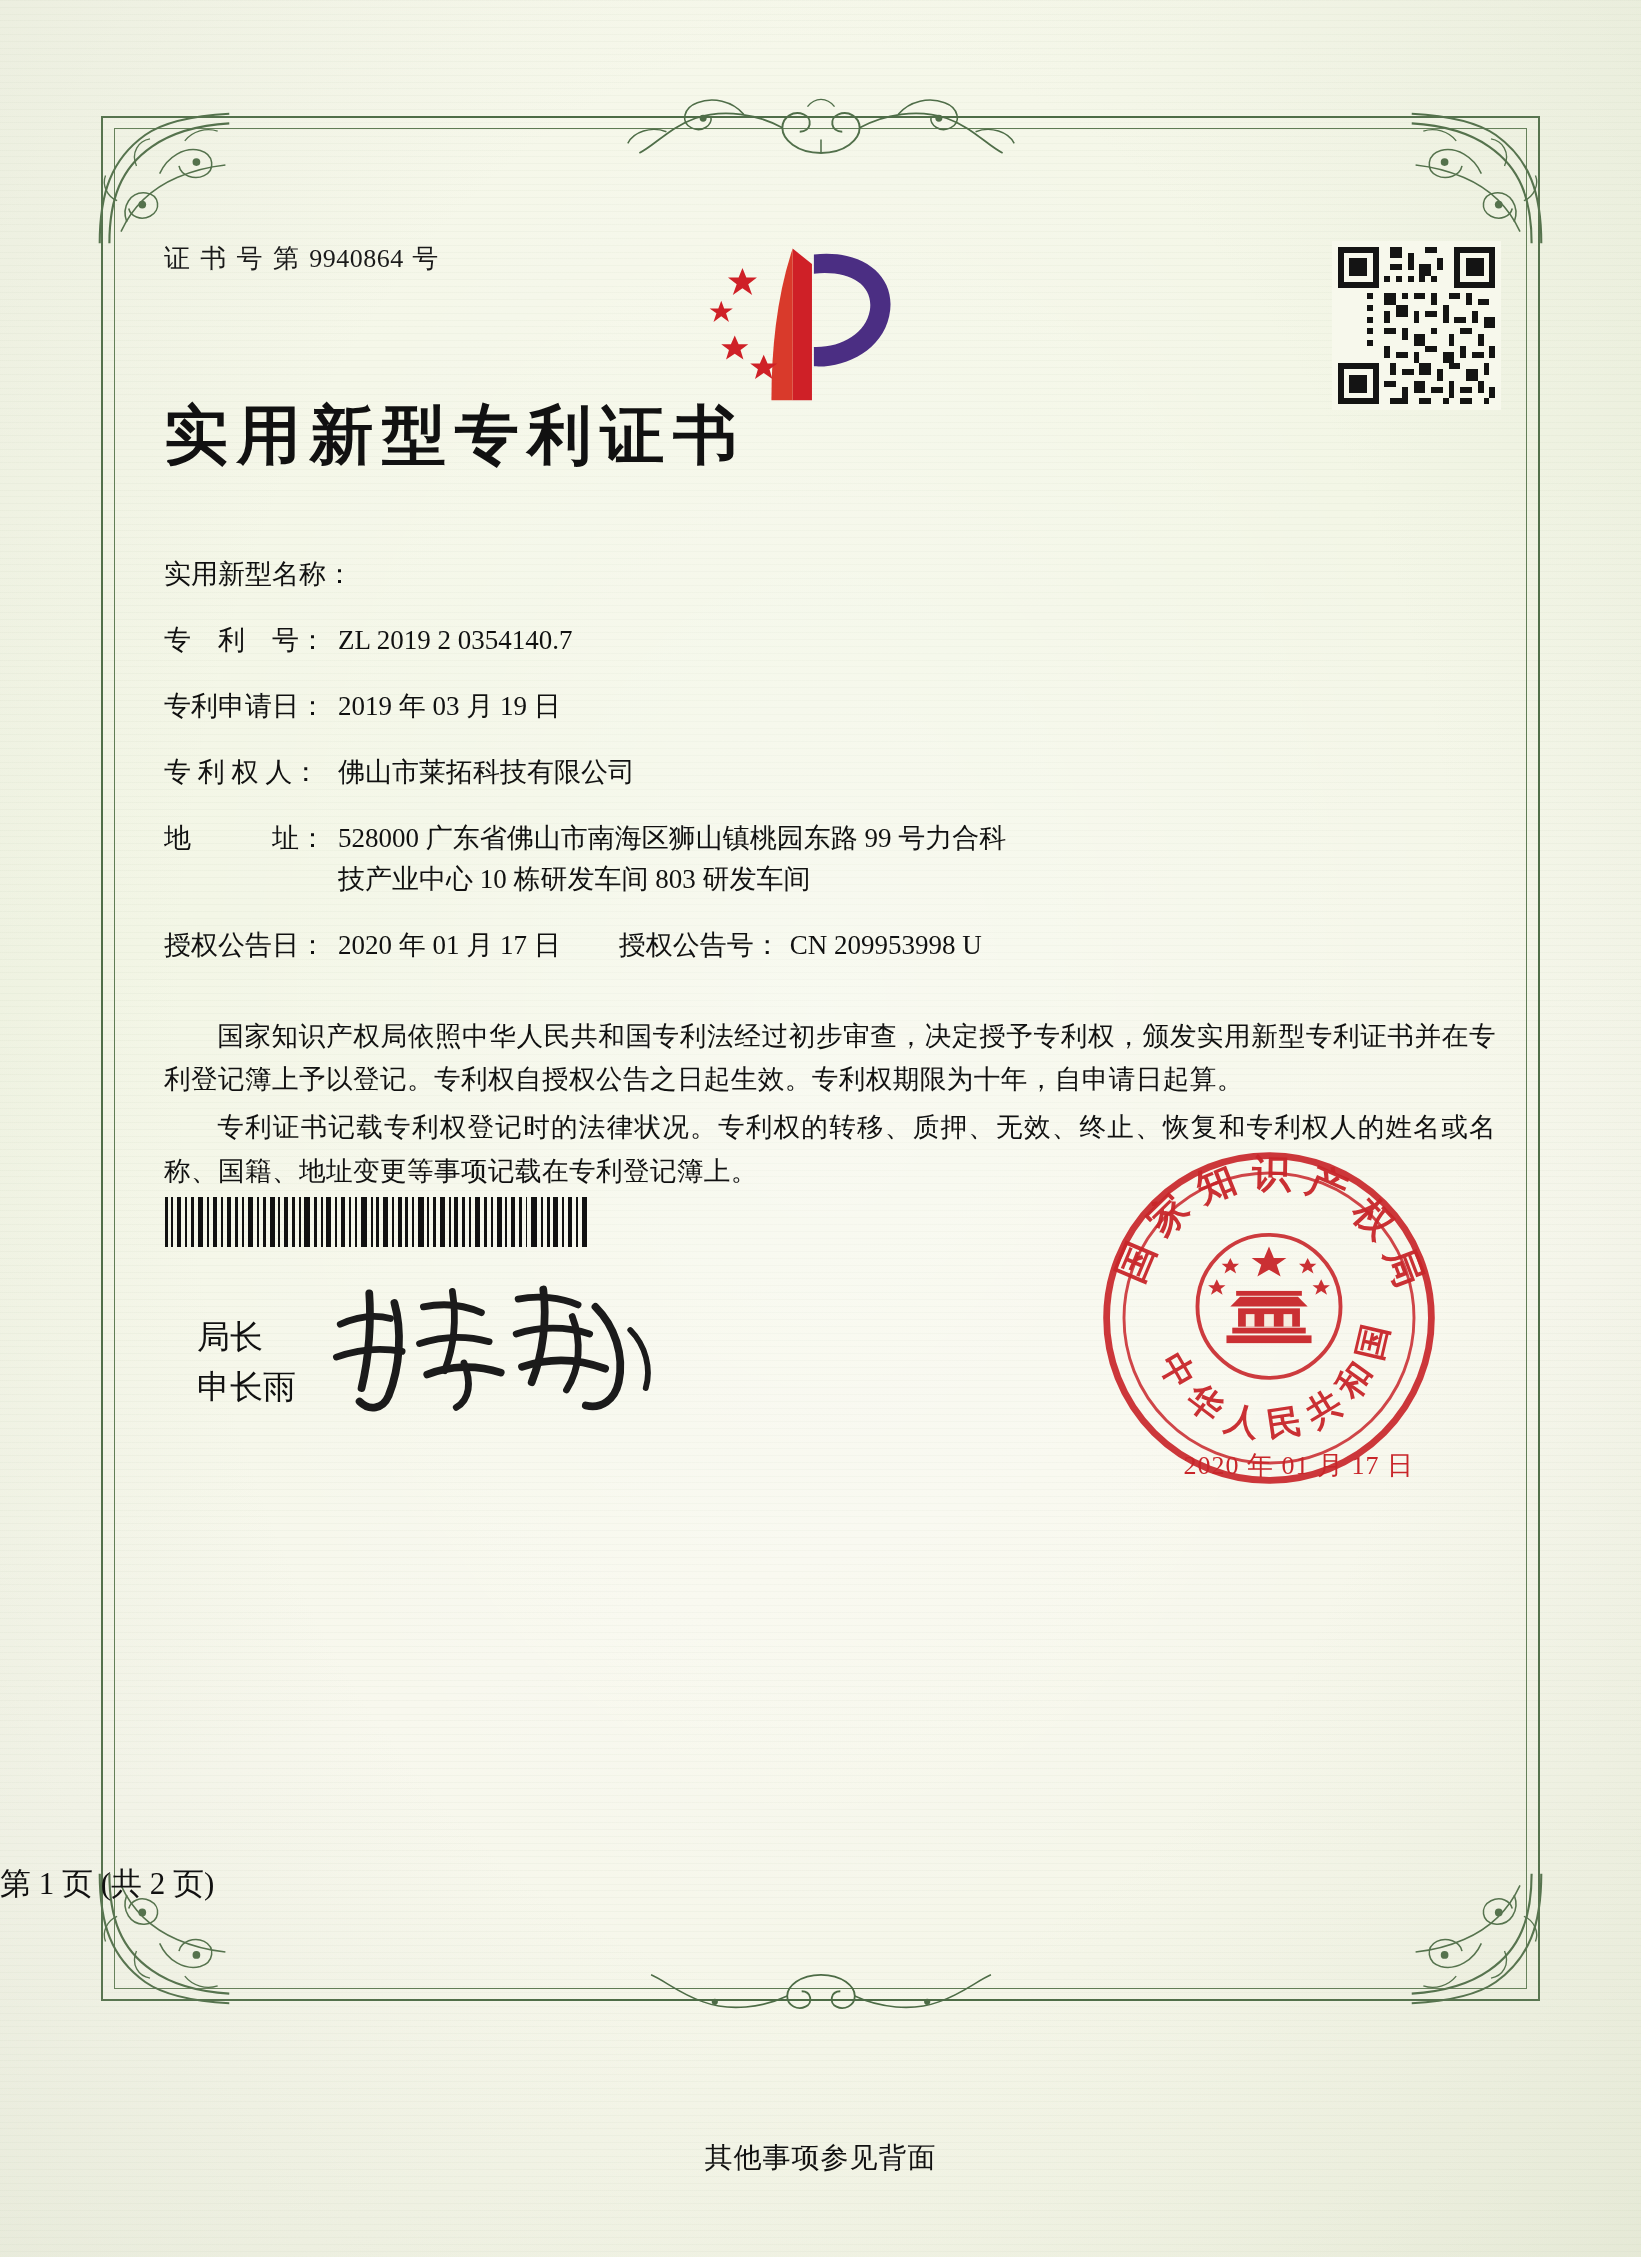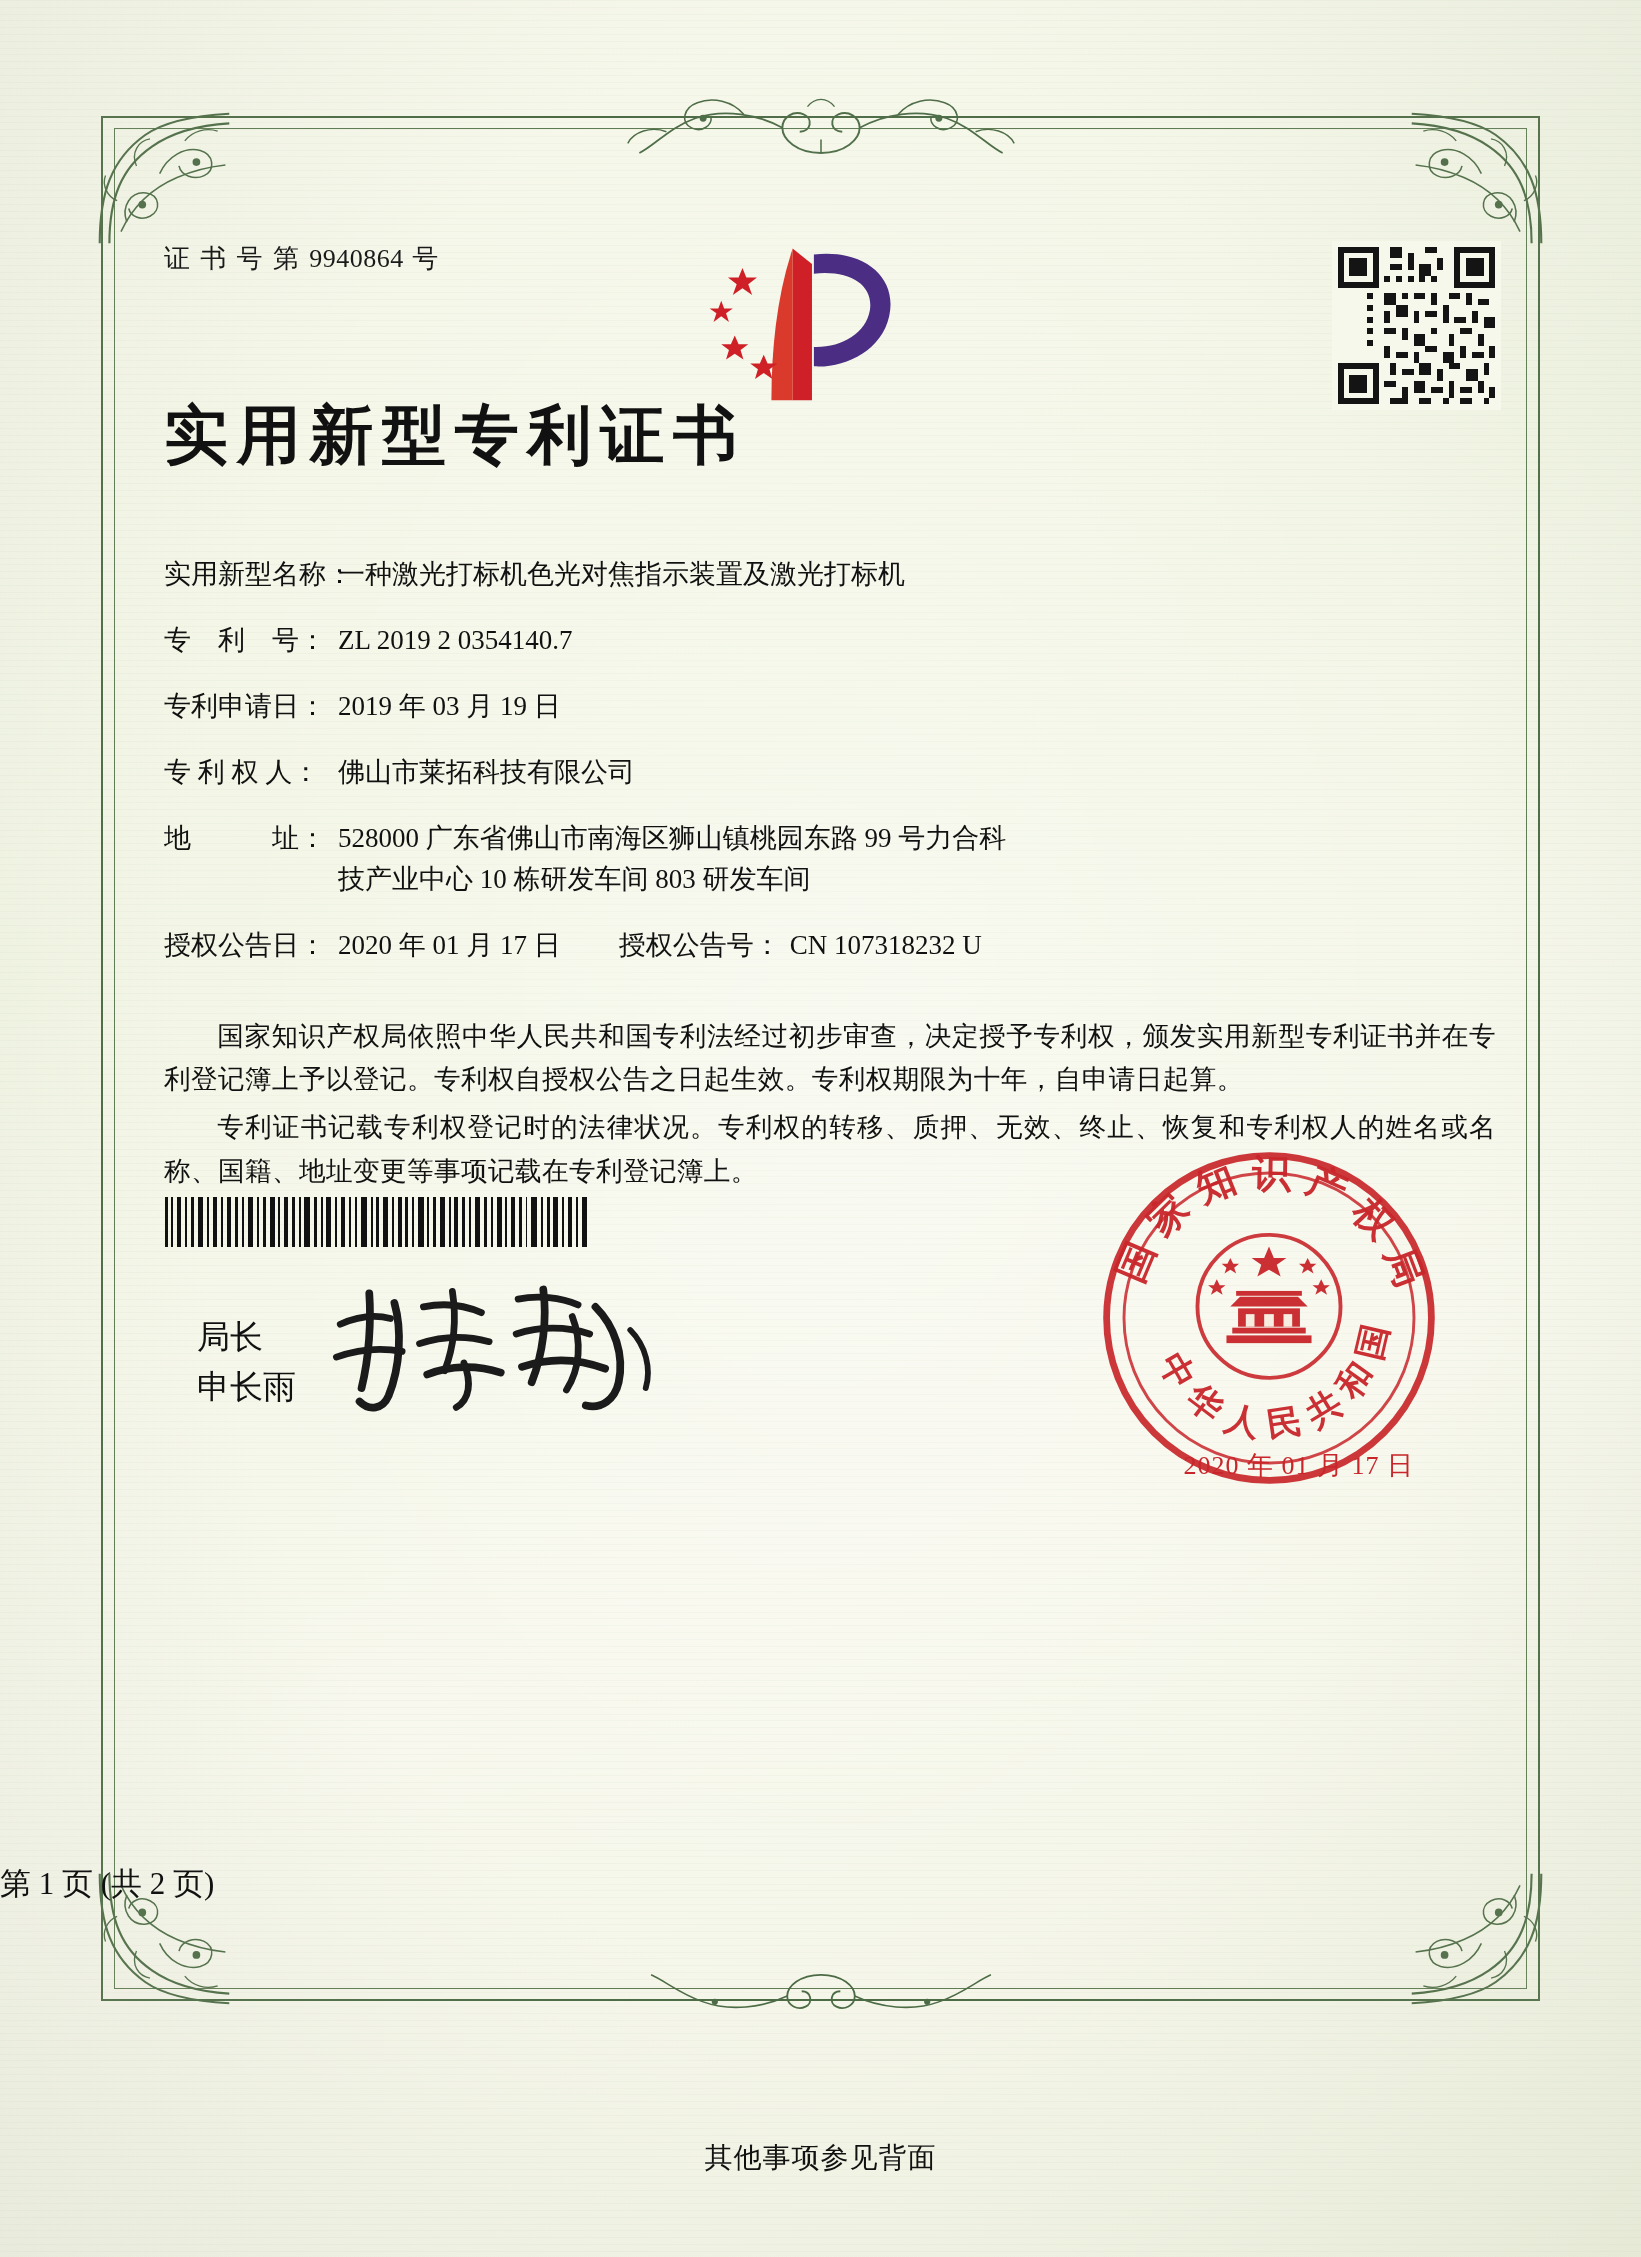--- a/index.html
+++ b/index.html
@@ -358,21 +358,20 @@
       </g>
     </svg>
   </div>
 
   <div class="title">实用新型专利证书</div>
 
   <div class="fields">
 
     <div class="row">
       <div class="lbl">实用新型名称：</div>
-      <div class="val">一种激光打标机色光对焦指示装置及激光打标机</div>
     </div>
 
 
     <div class="row">
       <div class="lbl">专　利　号：</div>
       <div class="val">ZL 2019 2 0354140.7</div>
     </div>
 
     <div class="row">
       <div class="lbl">专利申请日：</div>
@@ -390,21 +389,21 @@
         <span>528000 广东省佛山市南海区狮山镇桃园东路 99 号力合科</span>
         <span class="l2">技产业中心 10 栋研发车间 803 研发车间</span>
       </div>
     </div>
 
     <div class="row two">
       <div class="lbl">授权公告日：</div>
       <div>2020 年 01 月 17 日</div>
       <div class="col2">
         <span class="lbl2">授权公告号：</span>
-        <span>CN 107318232 U</span>
+        <span>CN 209953998 U</span>
       </div>
     </div>
 
   </div>
 
   <div class="para">
     <p>国家知识产权局依照中华人民共和国专利法经过初步审查，决定授予专利权，颁发实用新型专利证书并在专利登记簿上予以登记。专利权自授权公告之日起生效。专利权期限为十年，自申请日起算。</p>
     <p>专利证书记载专利权登记时的法律状况。专利权的转移、质押、无效、终止、恢复和专利权人的姓名或名称、国籍、地址变更等事项记载在专利登记簿上。</p>
   </div>
 </div>

